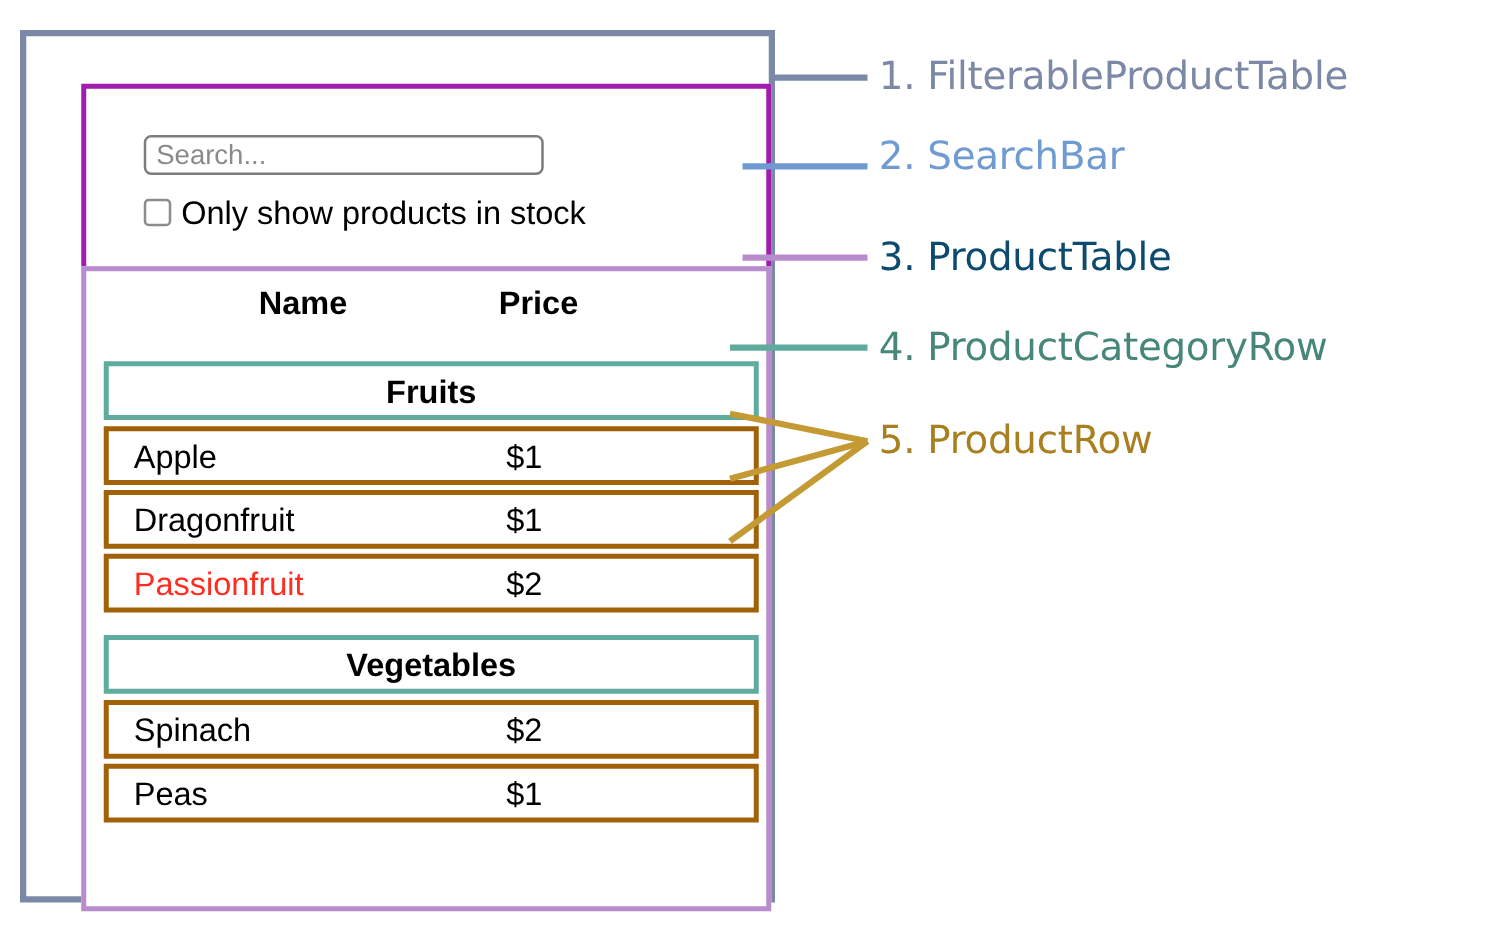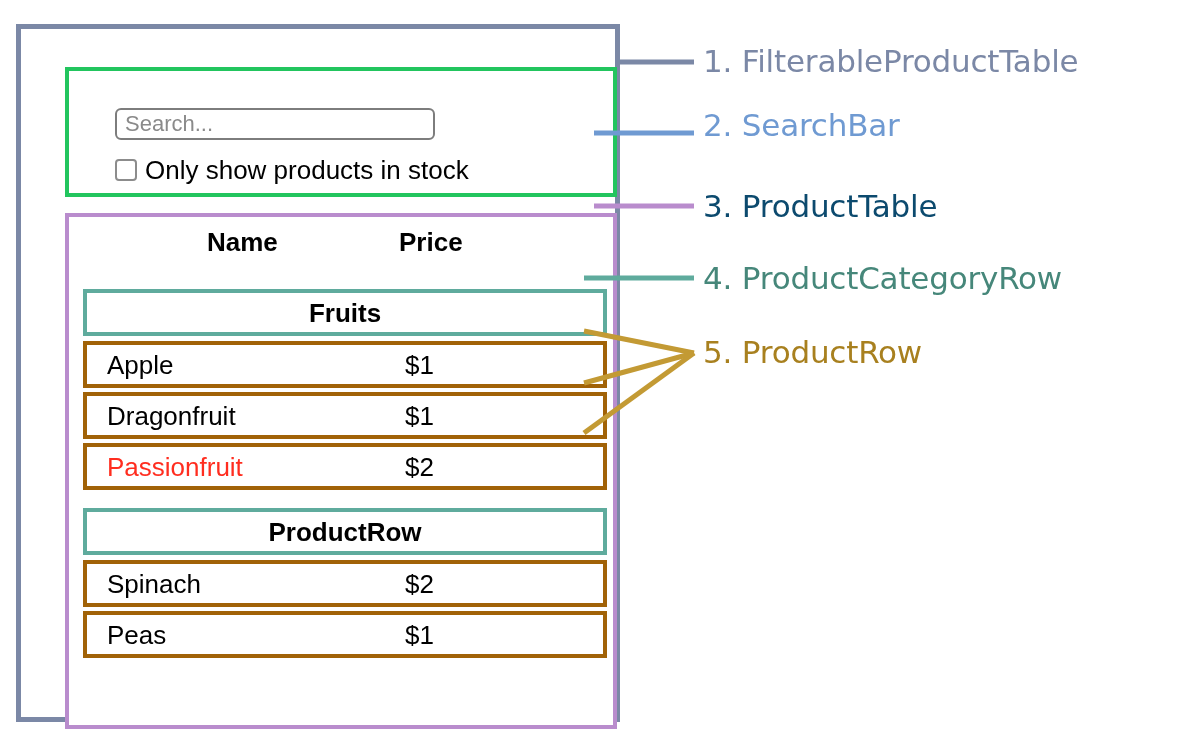--- a/index.html
+++ b/index.html
@@ -42,22 +42,22 @@
     box-sizing: border-box;
     background: #ffffff;
   }
 
   
   .frame-searchbar {
     position: absolute;
     left: 44px;
     top: 38px;
     width: 552px;
-    height: 130px;
-    border: 4px solid #22c55e;
+    height: 150px;
+    border: 4px solid #a21caf;
     box-sizing: border-box;
     background: #ffffff;
   }
   .search-input {
     position: absolute;
     left: 46px;
     top: 37px;
     width: 320px;
     height: 32px;
     border: 2px solid #7d7d7d;
@@ -225,21 +225,21 @@
           <div class="row row-product">
             <span class="cell-name">Dragonfruit</span>
             <span class="cell-price">$1</span>
           </div>
           <div class="row row-product oos">
             <span class="cell-name">Passionfruit</span>
             <span class="cell-price">$2</span>
           </div>
           <div class="group-gap"></div>
           <div class="row row-category">
-            <span class="cat-name">ProductRow</span>
+            <span class="cat-name">Vegetables</span>
           </div>
           <div class="row row-product">
             <span class="cell-name">Spinach</span>
             <span class="cell-price">$2</span>
           </div>
           <div class="row row-product">
             <span class="cell-name">Peas</span>
             <span class="cell-price">$1</span>
           </div>
         </div>

